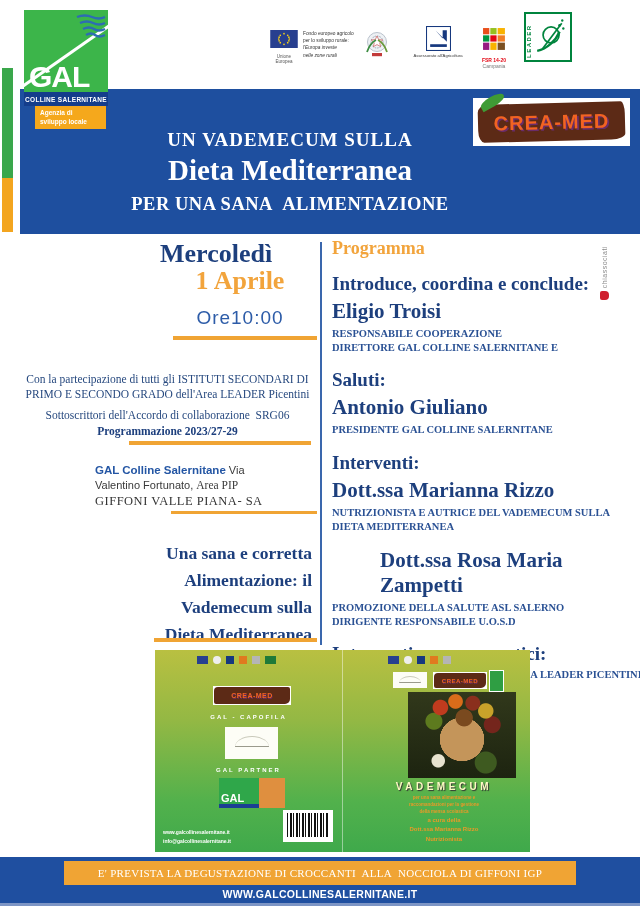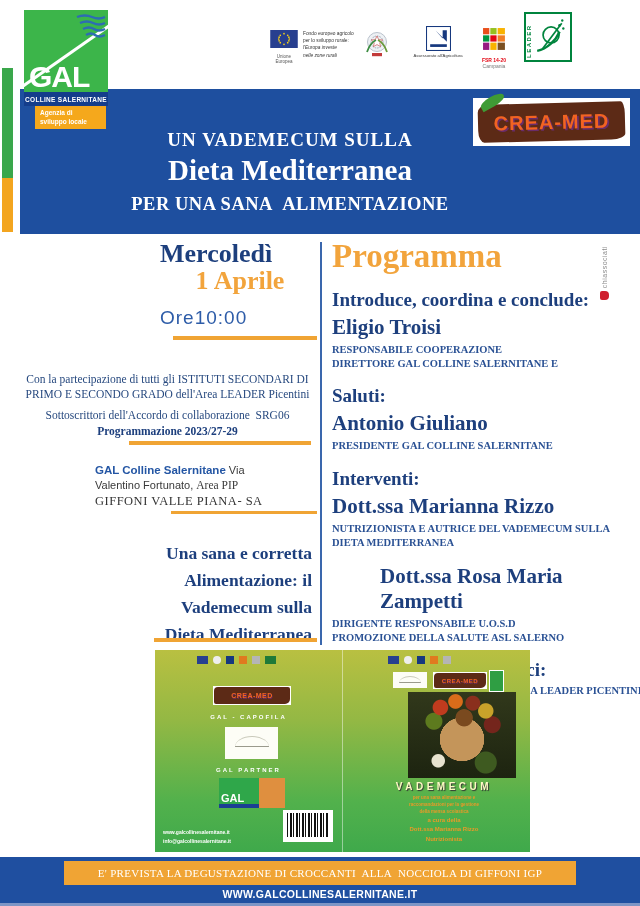--- a/index.html
+++ b/index.html
@@ -51,21 +51,21 @@
               text-shadow:1.5px 1.5px 0 rgba(110,45,135,.75);}
 
   
   .banner{position:absolute;left:20px;top:89px;width:620px;height:145px;background:#1e4f9f;}
   .banner-text{position:absolute;left:30px;top:40px;width:480px;text-align:center;color:#fff;}
   .b1{font-size:19px;font-weight:bold;letter-spacing:1px;}
   .b2{font-size:29px;font-weight:bold;margin-top:3px;}
   .b3{font-size:18.5px;font-weight:bold;margin-top:7px;letter-spacing:.5px;}
   .day{position:absolute;left:160px;top:239px;width:160px;text-align:left;font-size:26px;font-weight:bold;color:#1d3f7d;}
   .date{position:absolute;left:160px;top:266px;width:160px;text-align:center;font-size:26px;font-weight:bold;color:#f2a43c;}
-  .time{position:absolute;left:160px;top:307px;width:160px;color:#2d5ca8;
+  .time{position:absolute;left:160px;top:307px;width:160px;text-align:center;color:#2d5ca8;
         font:400 19px "Liberation Sans",sans-serif;letter-spacing:1px;}
   .rule{position:absolute;background:#f0a434;height:3.5px;}
   .rule1{left:173px;top:336px;width:144px;}
   .rule2{left:129px;top:441px;width:182px;height:4px;}
   .rule3{left:171px;top:511px;width:146px;height:3px;}
   .rule4{left:154px;top:638px;width:163px;}
 
   .part{position:absolute;left:15px;top:372px;width:305px;text-align:center;color:#27497f;
         font-size:11.5px;line-height:1.32;}
   .part div{white-space:nowrap;}
@@ -78,21 +78,21 @@
   .venue .serif{font-family:"Liberation Serif",serif;font-size:11.5px;}
   .venue .l3{font-family:"Liberation Serif",serif;font-size:12.5px;letter-spacing:.5px;color:#333;}
 
   .topic{position:absolute;left:130px;top:540px;width:182px;text-align:right;font-size:17.5px;font-weight:bold;
          color:#1d3f7d;line-height:1.55;}
 
   .vline{position:absolute;left:320px;top:242px;width:2px;height:403px;background:#3a67ad;}
 
   
   .prog{position:absolute;left:332px;top:238px;width:290px;color:#1d3f7d;}
-  .prog-title{font-size:33px;font-weight:bold;color:#f2a43c;margin-bottom:12px;}
+  .prog-title{font-size:18px;font-weight:bold;color:#f2a43c;margin-bottom:12px;}
   .p-label{font-size:19px;font-weight:bold;margin-top:14px;}
   .p-name{font-size:21px;font-weight:bold;margin-top:4px;}
   .p-name.mt{margin-top:14px;margin-left:48px;}
   .p-role{font-size:10.5px;font-weight:bold;color:#2a5194;line-height:1.35;margin-top:3px;}
   .p-role div{white-space:nowrap;}
 
   .wm{position:absolute;left:600px;top:246px;display:flex;flex-direction:column;align-items:center;gap:3px;}
   .wm-text{writing-mode:vertical-rl;transform:rotate(180deg);font:400 7px "Liberation Sans",sans-serif;
            color:#8a8a8a;letter-spacing:.5px;}
   .wm-icon{width:9px;height:9px;background:#cf1f2e;border-radius:2px 4px 4px 2px;}
@@ -339,22 +339,22 @@
       <div class="p-name">Dott.ssa Marianna Rizzo</div>
       <div class="p-role">
         <div>NUTRIZIONISTA E AUTRICE DEL VADEMECUM SULLA</div>
         <div>DIETA MEDITERRANEA</div>
       </div>
     </div>
 
     <div>
       <div class="p-name mt">Dott.ssa Rosa Maria Zampetti</div>
       <div class="p-role">
+        <div>PROMOZIONE DELLA SALUTE ASL SALERNO</div>
         <div>DIRIGENTE RESPONSABILE U.O.S.D</div>
-        <div>PROMOZIONE DELLA SALUTE ASL SALERNO</div>
       </div>
     </div>
 
     <div>
       <div class="p-label">Interventi programmatici:</div>
       <div class="p-role">
         <div>PRIMO E SECONDO GRADO DELL'AREA LEADER PICENTINI</div>
       </div>
     </div>
   </div>

